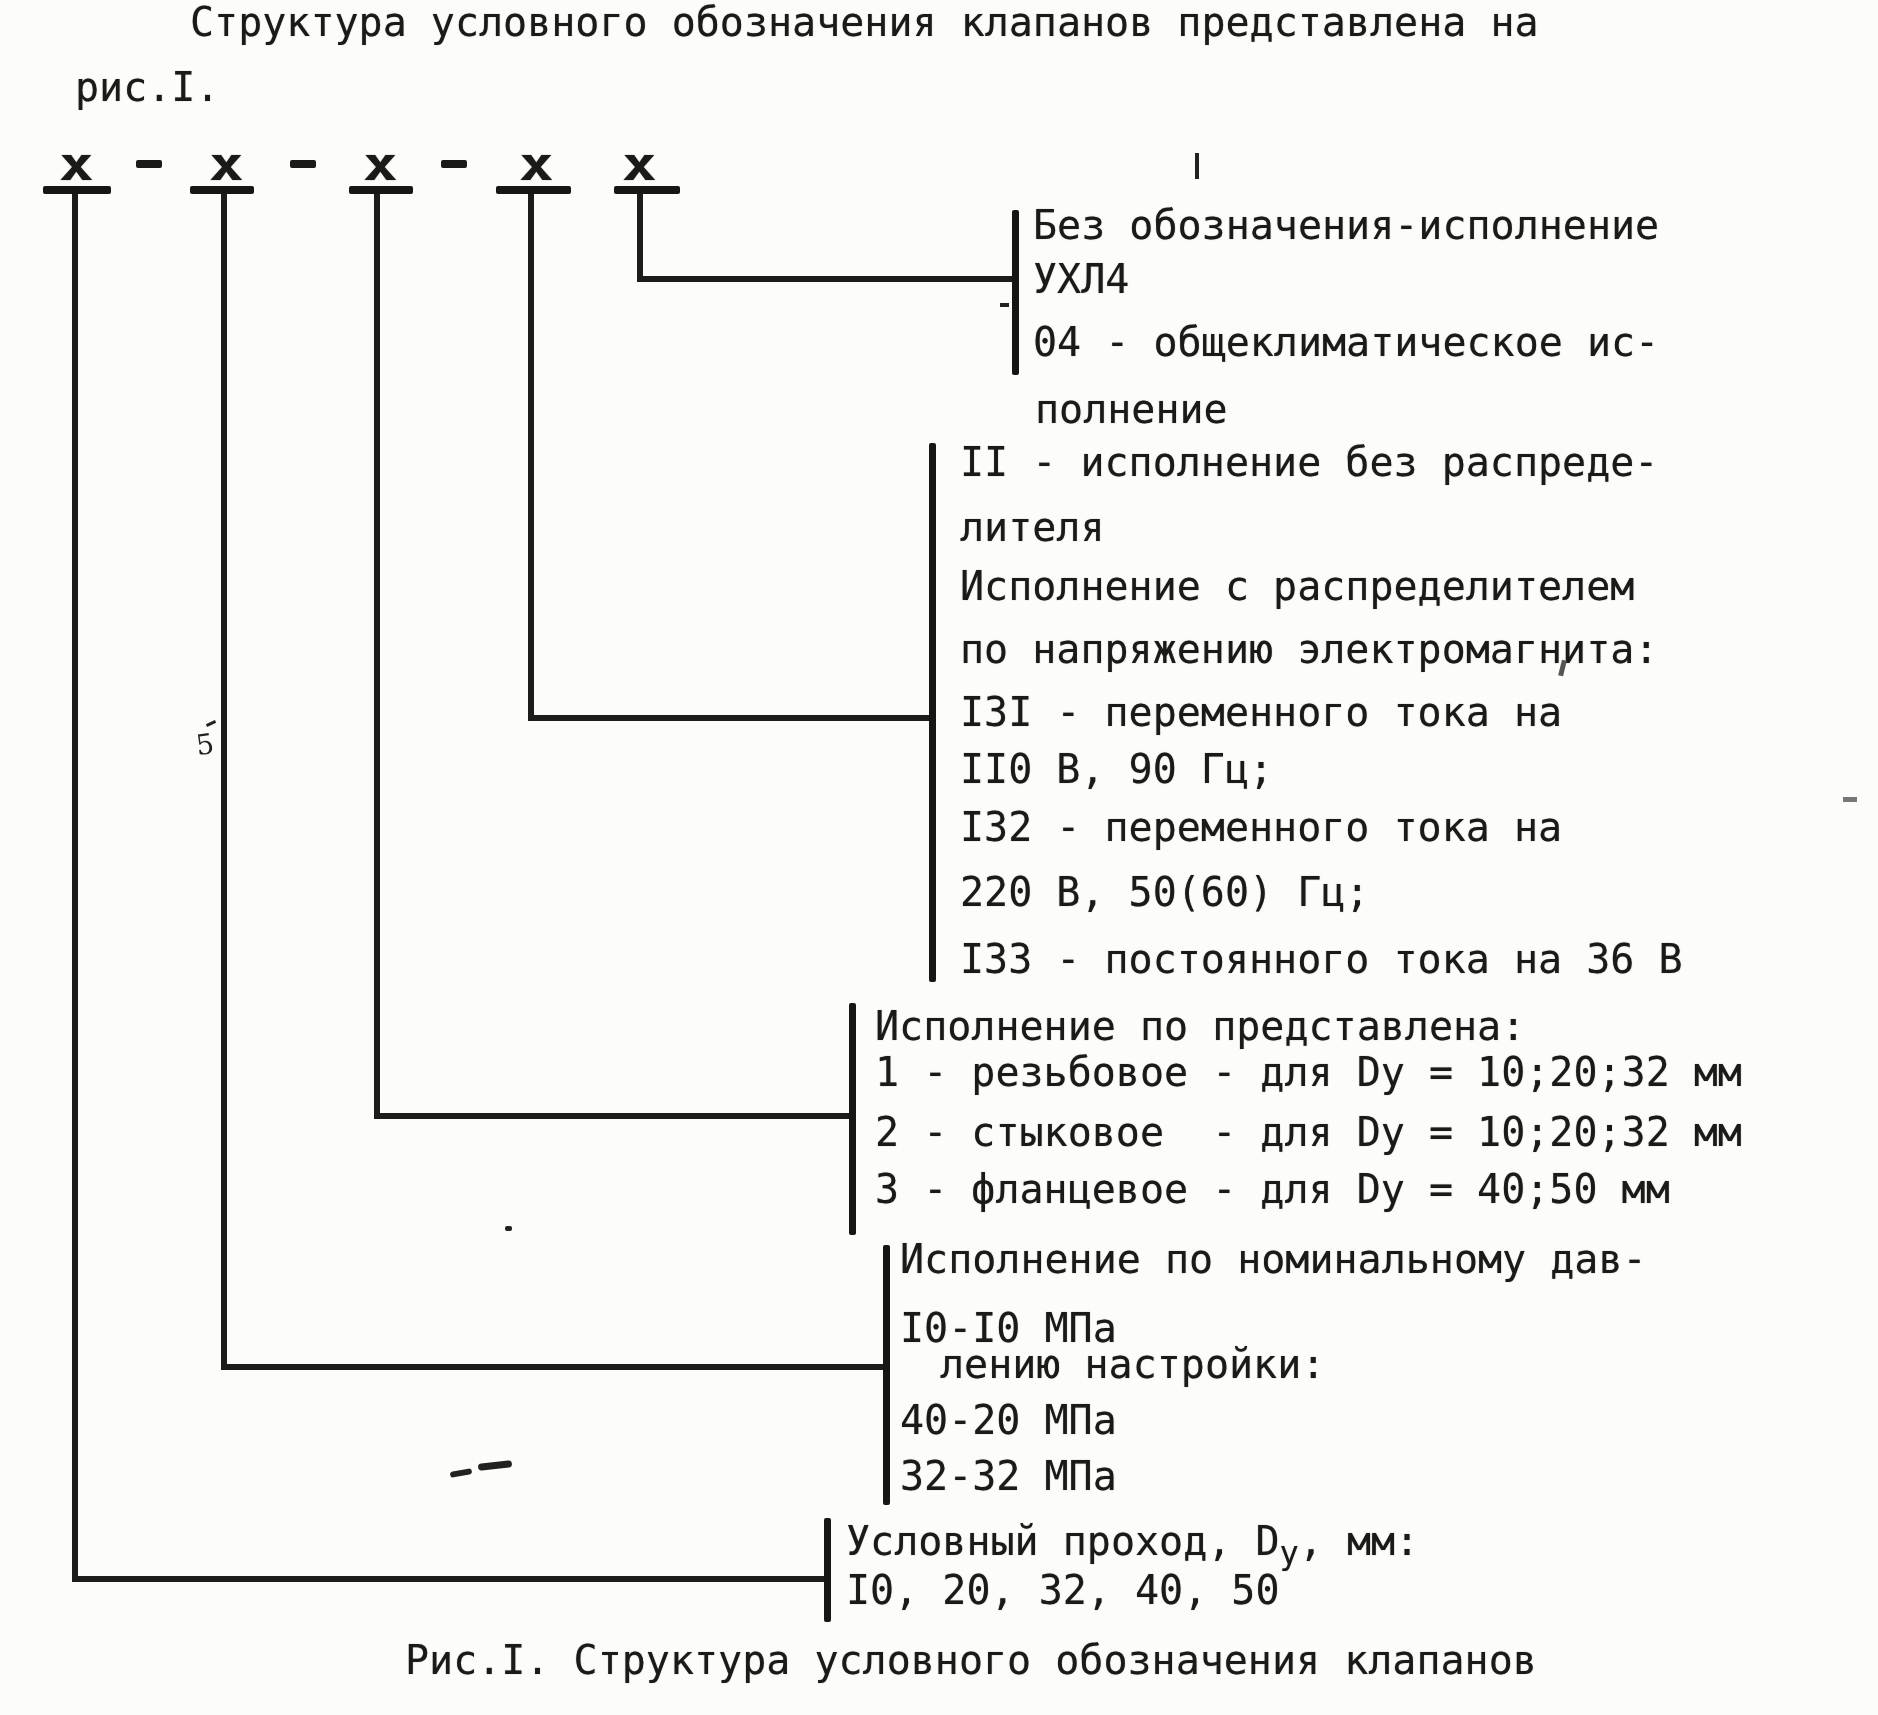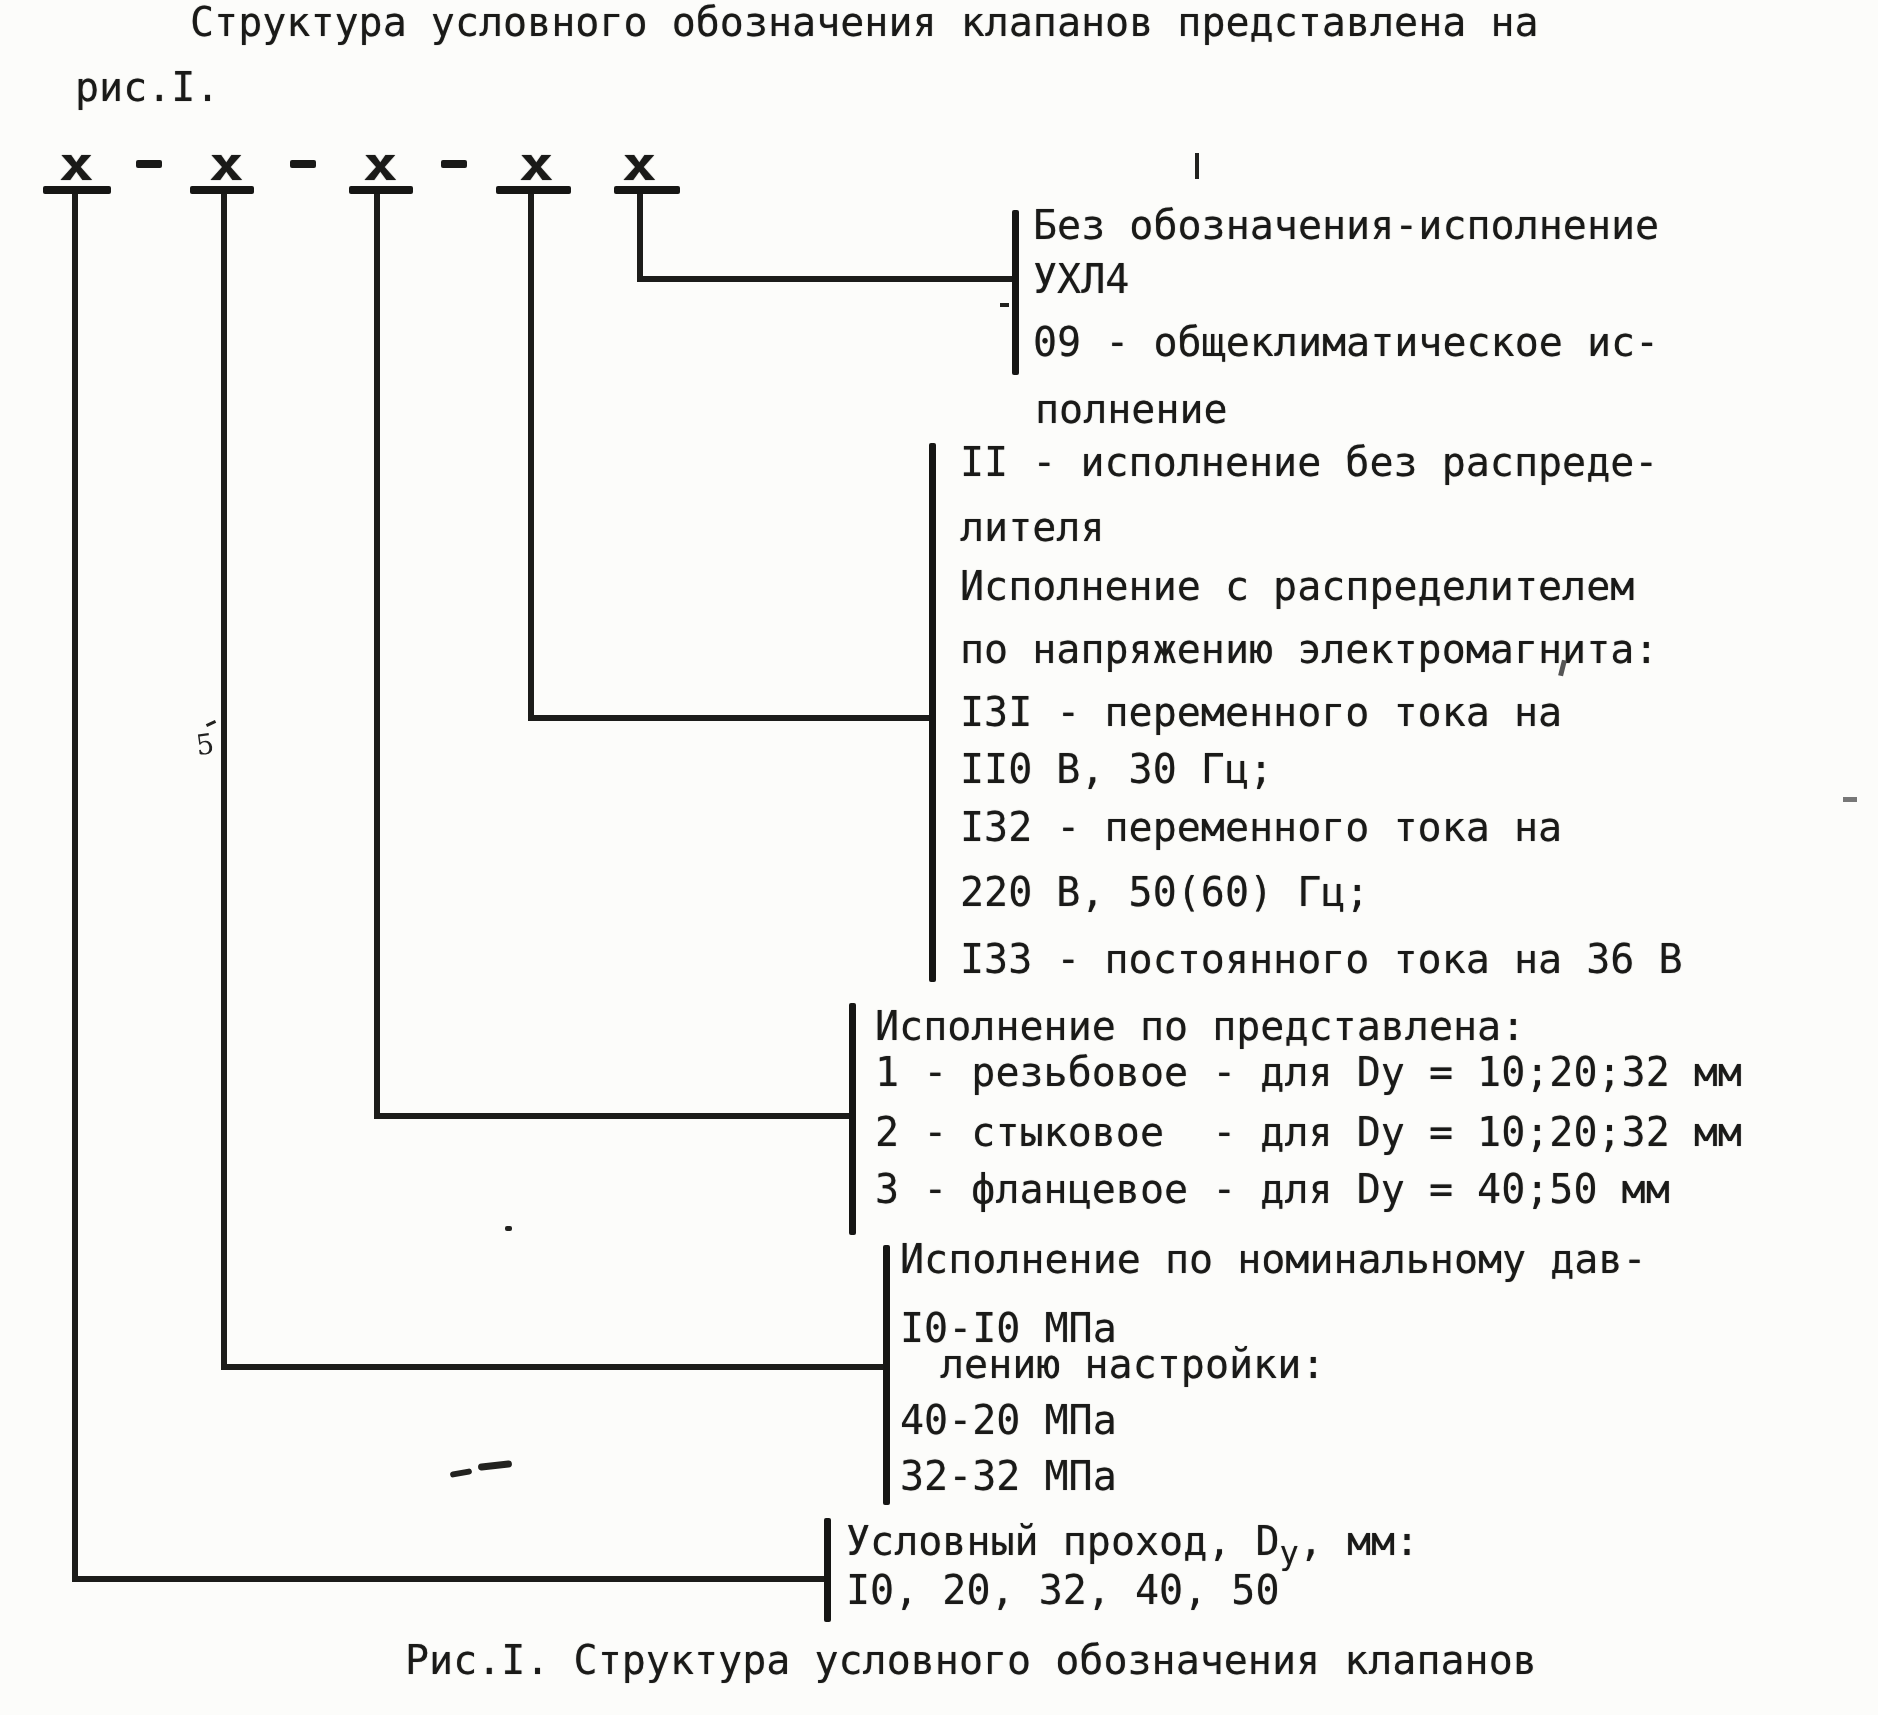--- a/index.html
+++ b/index.html
@@ -75,29 +75,29 @@
   <div class="hl" style="left:75px;top:1576px;width:753px;"></div>
 
   <div class="bar" style="left:1012px;top:210px;height:165px;"></div>
   <div class="bar" style="left:929px;top:443px;height:539px;"></div>
   <div class="bar" style="left:849px;top:1003px;height:232px;"></div>
   <div class="bar" style="left:883px;top:1245px;height:260px;"></div>
   <div class="bar" style="left:824px;top:1518px;height:104px;"></div>
 
   <div class="txt" style="left:1033px;top:205px;">Без обозначения-исполнение</div>
   <div class="txt" style="left:1033px;top:259px;">УХЛ4</div>
-  <div class="txt" style="left:1033px;top:322px;">09 - общеклиматическое ис-</div>
+  <div class="txt" style="left:1033px;top:322px;">04 - общеклиматическое ис-</div>
   <div class="txt" style="left:1035px;top:389px;">полнение</div>
 
   <div class="txt" style="left:960px;top:442px;">II - исполнение без распреде-</div>
   <div class="txt" style="left:960px;top:507px;">лителя</div>
   <div class="txt" style="left:960px;top:566px;">Исполнение с распределителем</div>
   <div class="txt" style="left:960px;top:629px;">по напряжению электромагнита:</div>
   <div class="txt" style="left:960px;top:692px;">I3I - переменного тока на</div>
-  <div class="txt" style="left:960px;top:749px;">II0 В, 30 Гц;</div>
+  <div class="txt" style="left:960px;top:749px;">II0 В, 90 Гц;</div>
   <div class="txt" style="left:960px;top:807px;">I32 - переменного тока на</div>
   <div class="txt" style="left:960px;top:872px;">220 В, 50(60) Гц;</div>
   <div class="txt" style="left:960px;top:939px;">I33 - постоянного тока на 36 В</div>
 
   <div class="txt" style="left:875px;top:1006px;">Исполнение по представлена:</div>
   <div class="txt" style="left:875px;top:1052px;">1 - резьбовое - для Dу = 10;20;32 мм</div>
   <div class="txt" style="left:875px;top:1112px;">2 - стыковое  - для Dу = 10;20;32 мм</div>
   <div class="txt" style="left:875px;top:1169px;">3 - фланцевое - для Dу = 40;50 мм</div>
 
   <div class="txt" style="left:900px;top:1239px;">Исполнение по номинальному дав-</div>

